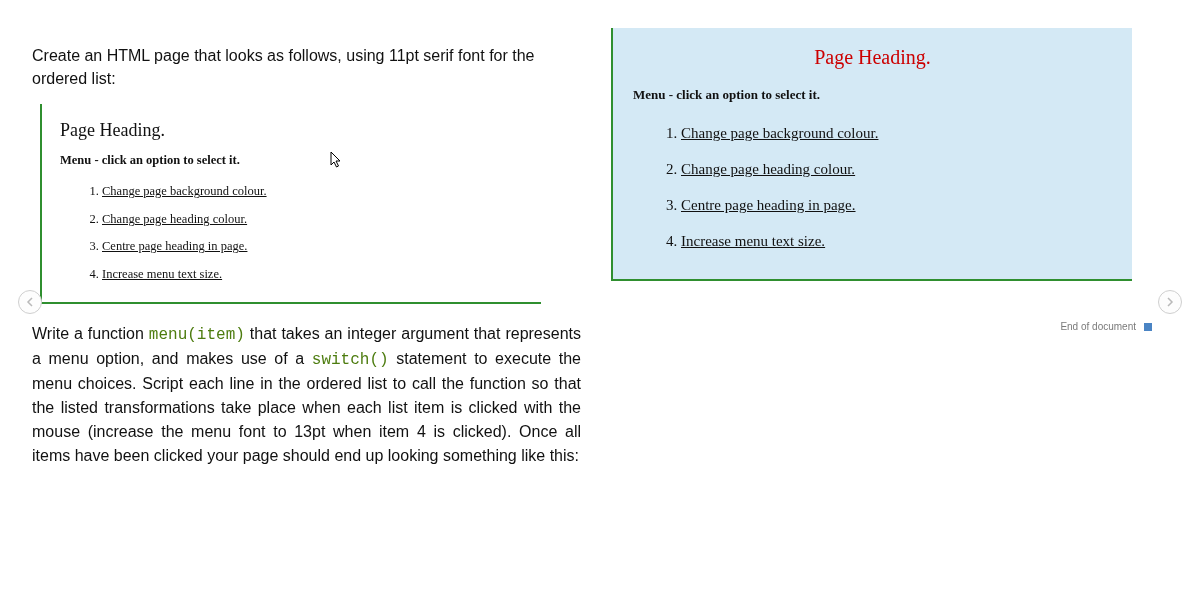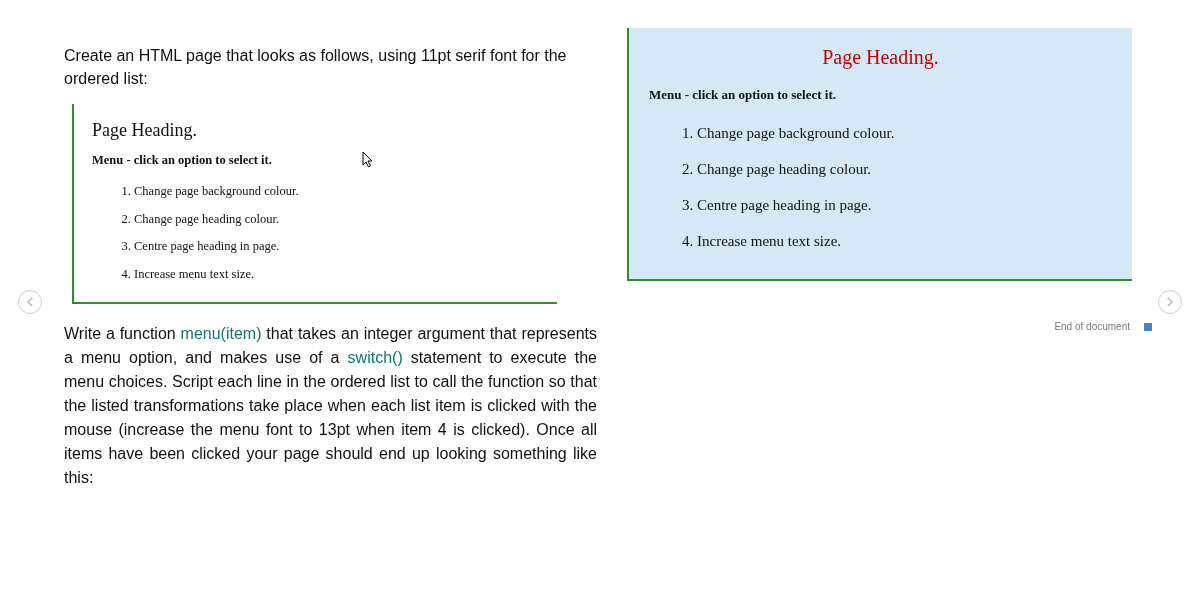--- a/index.html
+++ b/index.html
@@ -8,39 +8,39 @@
     width: 1200px;
     height: 612px;
     background: #ffffff;
     font-family: Arial, Helvetica, sans-serif;
     color: #111;
     position: relative;
     overflow: hidden;
   }
   .columns {
     display: flex;
-    padding: 28px 40px 0 64px;
+    padding: 28px 40px 0 32px;
     gap: 30px;
   }
   .col {
     flex: 1 1 0;
   }
   .instr {
     font-size: 16px;
     line-height: 1.45;
     margin-bottom: 14px;
   }
   .instr-justify {
     font-size: 16px;
     line-height: 1.5;
     text-align: justify;
   }
   .code {
-    font-family: Liberation Sans, sans-serif;
-    color: #0f766e;
+    font-family: Liberation Mono, monospace;
+    color: #4d7c0f;
     margin-top: 12px;
   }
   
   .example {
     border-left: 2px solid #2f8f2f;
     border-bottom: 2px solid #2f8f2f;
     padding: 14px 18px 14px 18px;
     margin: 0 40px 18px 8px;
     font-family: Georgia, "Times New Roman", serif;
   }
@@ -51,20 +51,21 @@
   }
   .example .menu-label {
     font-size: 12.5px;
     font-weight: bold;
     margin-bottom: 10px;
     font-family: Liberation Serif, serif;
   }
   .example ol {
     margin: 0;
     padding-left: 42px;
+    text-decoration: underline;
   }
   .example ol li {
     font-size: 12.5px;
     line-height: 2.2;
     font-family: Georgia, "Times New Roman", serif;
   }
   .cursor {
     position: relative;
   }
   .cursor svg {
@@ -116,21 +117,21 @@
   .nav-arrow.left { left: 18px; }
   .nav-arrow.right { right: 18px; }
   .end-doc {
     position: absolute;
     right: 48px;
     bottom: 280px;
     font-size: 10px;
     color: #7a7a7a;
     display: flex;
     align-items: center;
-    gap: 14px;
+    gap: 8px;
     text-align: right;
   }
   .end-doc .sq {
     width: 8px;
     height: 8px;
     background: #4a84c4;
     display: inline-block;
   }
 </style>
 </head>

